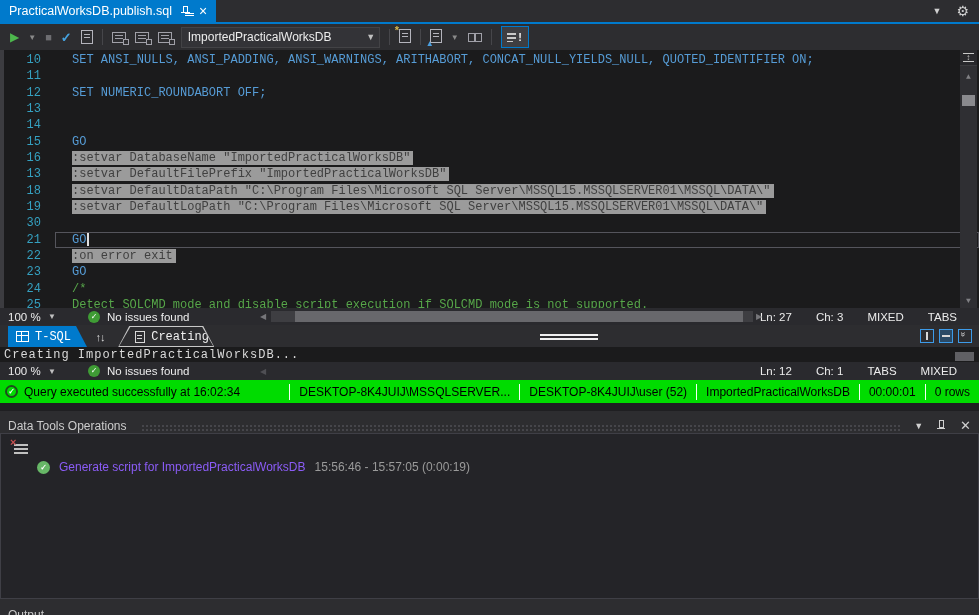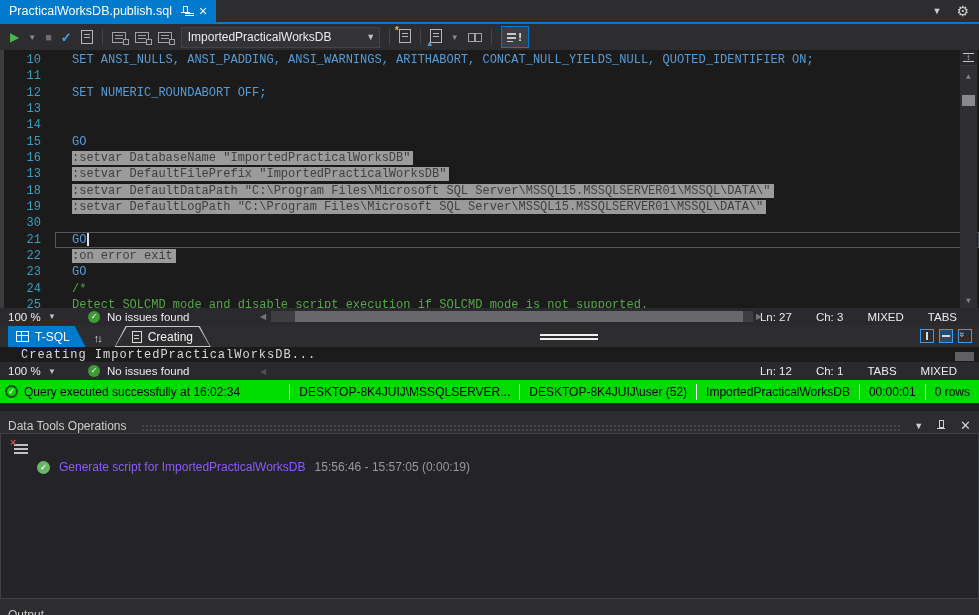--- a/index.html
+++ b/index.html
@@ -75,21 +75,21 @@
   .zoom-box .zdd{margin-left:auto;margin-right:6px;font-size:8px;color:#c0c0c0;}
   .ok-ico{width:12px;height:12px;border-radius:50%;background:#3f9c35;color:#fff;font-size:8px;line-height:12px;text-align:center;margin:0 7px 0 26px;flex:none;}
   .hscroll-larr{position:absolute;left:260px;color:#76767a;font-size:8px;}
   .hscroll-track{position:absolute;left:271px;width:482px;height:11px;background:#3e3e42;top:3px;}
   .hscroll-thumb{position:absolute;left:5%;width:93%;height:11px;background:#68686c;}
   .hscroll-rarr{position:absolute;left:756px;color:#76767a;font-size:8px;}
   .sb-right{margin-left:auto;display:flex;gap:24px;margin-right:22px;}
   .dim{color:#4f4f54;}
 
   
-  #rtabs{height:22px;background:#2d2d30;display:flex;align-items:flex-end;}
+  #rtabs{height:22px;background:#2d2d30;display:flex;align-items:flex-end;font-family:Liberation Mono, monospace;}
   .tsql-tab{margin-left:8px;height:21px;background:#007acc;color:#fff;display:flex;align-items:center;gap:6px;
     padding:0 16px 0 8px;clip-path:polygon(0 0,calc(100% - 11px) 0,100% 100%,0 100%);}
   .grid-ico{width:11px;height:9px;border:1px solid #fff;background:
      linear-gradient(#fff,#fff) 0 3px/100% 1px no-repeat,
      linear-gradient(#fff,#fff) 4px 0/1px 100% no-repeat;}
   .sort-ico{margin:0 8px 3px 8px;color:#d8d8d8;letter-spacing:-2px;font-size:11px;}
   .msg-tab{position:relative;height:21px;margin-left:6px;width:96px;
     clip-path:polygon(11px 0,calc(100% - 11px) 0,100% 100%,0 100%);background:#c8c8c8;}
   .msg-tab .inner{position:absolute;inset:1px;background:#2d2d30;display:flex;align-items:center;gap:6px;
     clip-path:polygon(11px 0,calc(100% - 11px) 0,100% 100%,0 100%);padding-left:16px;color:#f0f0f0;}
@@ -100,21 +100,21 @@
   .pane-split div{height:1.5px;background:#f0f0f0;margin-bottom:2.5px;}
   .pane-btns{position:absolute;right:7px;top:4px;display:flex;gap:5px;}
   .pbtn{width:14px;height:14px;border:1px solid #3d9be9;box-sizing:border-box;position:relative;background:#2d2d30;}
   .pbtn.sel{background:#2a4a66;}
   .pbtn .vb{position:absolute;left:5px;top:2px;width:2px;height:8px;background:#d8d8d8;}
   .pbtn .hb{position:absolute;left:2px;top:5px;width:8px;height:2px;background:#d8d8d8;}
   .pbtn .ch{position:absolute;left:1px;top:-1px;color:#d8d8d8;font-size:9px;transform:rotate(90deg);letter-spacing:-1px;}
 
   
   #msgrow{height:15px;background:#1b1b1c;display:flex;align-items:center;font-family:"Liberation Mono","DejaVu Sans Mono",monospace;font-size:12px;color:#dadada;}
-  #msgrow .txt{padding-left:21px;letter-spacing:1px;white-space:pre;}
+  #msgrow .txt{padding-left:4px;letter-spacing:1px;white-space:pre;}
   .msg-sb{position:absolute;right:5px;bottom:1px;width:19px;height:9px;background:#606064;}
 
   
   #greenbar{height:23px;background:#00dc00;color:#000;display:flex;align-items:center;font-size:12px;}
   .gchk{width:13px;height:13px;border-radius:50%;border:2px solid #1d4d1d;box-sizing:border-box;color:#fff;font-size:8px;line-height:10px;text-align:center;margin:0 6px 0 5px;flex:none;font-weight:bold;}
   .gb-fields{margin-left:auto;display:flex;align-items:center;}
   .gb-field{border-left:1px solid #f4fff4;padding:1px 9px;white-space:nowrap;}
 
   
   #gap{height:8px;background:#1f1f22;}

